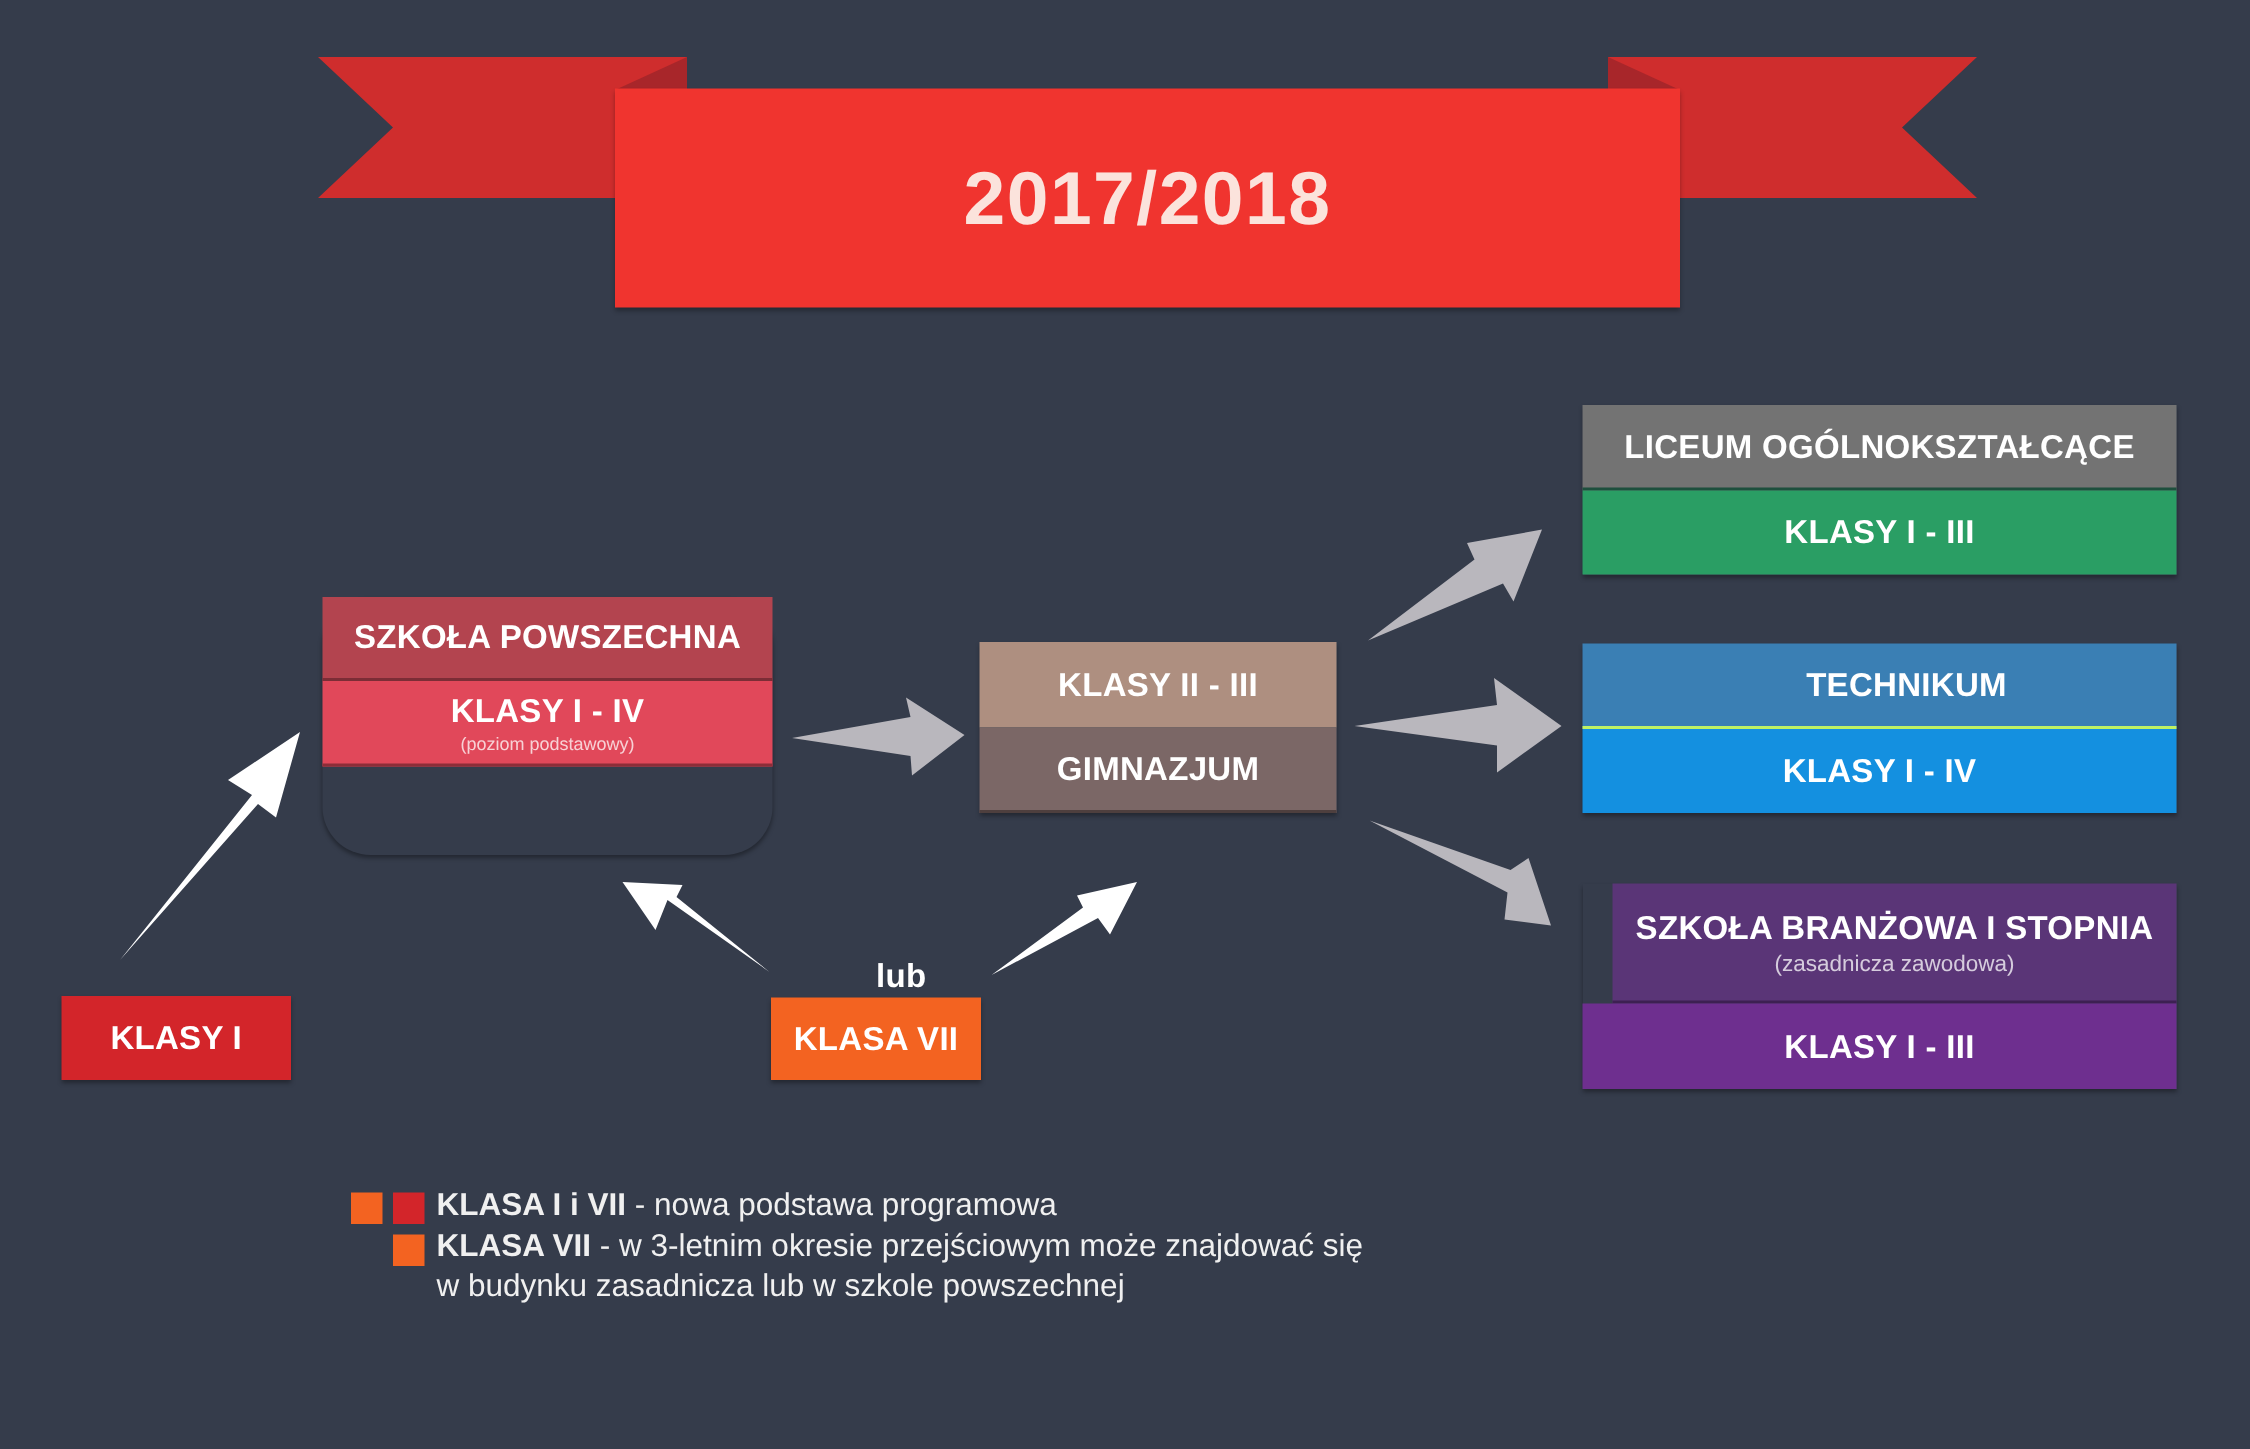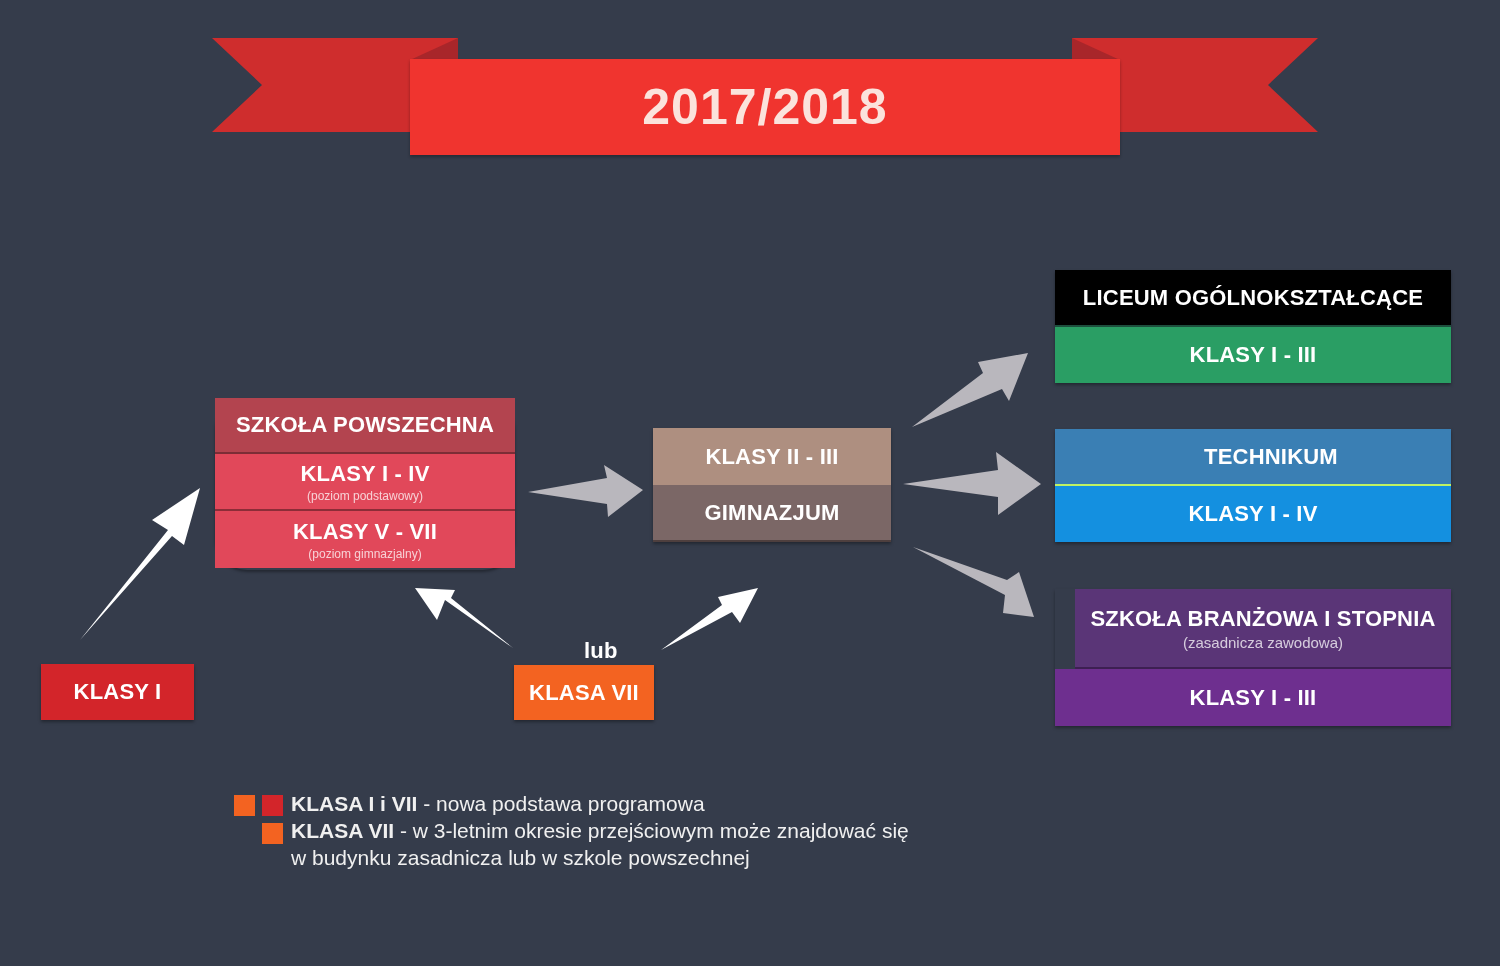--- a/index.html
+++ b/index.html
@@ -18,21 +18,21 @@
 </head>
 <body>
 
 <div>
   <svg class="abs" style="left:0;top:0" width="1500" height="200">
     <polygon points="212,38 458,38 458,132 212,132 262,85" fill="#cf2d2d"></polygon>
     <polygon points="1072,38 1318,38 1268,85 1318,132 1072,132" fill="#cf2d2d"></polygon>
     <polygon points="410,60 458,38 458,60" fill="#a8262a"></polygon>
     <polygon points="1120,60 1072,38 1072,60" fill="#a8262a"></polygon>
   </svg>
-  <div class="abs" style="left:410px;top:59px;width:710px;height:96px;background:#f0342f;box-shadow:0 2px 3px rgba(0,0,0,0.3);display:flex;align-items:center;justify-content:center;">
+  <div class="abs" style="left:410px;top:59px;width:710px;height:146px;background:#f0342f;box-shadow:0 2px 3px rgba(0,0,0,0.3);display:flex;align-items:center;justify-content:center;">
     <span class="title-text">2017/2018</span>
   </div>
 </div>
 
 <svg class="arrows" width="1500" height="966">
 
   <polygon points="80,640 168,530 152,520 200,488 184,545 172,536" fill="#ffffff"></polygon>
 
   <polygon points="513,648 445,600 437,620 415,588 455,590 451,598" fill="#ffffff"></polygon>
 
@@ -48,37 +48,33 @@
 </svg>
 
 <div class="box" style="left:215px;top:398px;width:300px;height:172px;border-radius:32px;">
   <div class="seg" style="height:56px;background:#b3444f;border-bottom:2px solid #7c2d36;">
     <span class="bold">SZKOŁA POWSZECHNA</span>
   </div>
   <div class="seg" style="height:57px;background:#e1485a;border-bottom:2px solid #8c2d38;">
     <span class="bold">KLASY I - IV</span>
     <span class="sub">(poziom podstawowy)</span>
   </div>
-  <div class="seg" style="height:57px;background:#e1485a;">
-    <span class="bold">KLASY V - VII</span>
-    <span class="sub">(poziom gimnazjalny)</span>
-  </div>
 </div>
 
 <div class="box" style="left:653px;top:428px;width:238px;height:114px;">
   <div class="seg" style="height:57px;background:#ae8f80;">
     <span class="bold">KLASY II - III</span>
   </div>
   <div class="seg" style="height:57px;background:#7b6766;border-bottom:2px solid #4e3f3e;">
     <span class="bold">GIMNAZJUM</span>
   </div>
 </div>
 
 <div class="box" style="left:1055px;top:270px;width:396px;height:113px;">
-  <div class="seg" style="height:57px;background:#000000;border-bottom:2px solid #1d4f3d;">
+  <div class="seg" style="height:57px;background:#737373;border-bottom:2px solid #1d4f3d;">
     <span class="bold">LICEUM OGÓLNOKSZTAŁCĄCE</span>
   </div>
   <div class="seg" style="height:56px;background:#2a9e64;">
     <span class="bold">KLASY I - III</span>
   </div>
 </div>
 
 <div class="box" style="left:1055px;top:429px;width:396px;height:113px;">
   <div class="seg" style="height:57px;background:#3a7fb4;border-bottom:2px solid #bef264;padding-left:36px;">
     <span class="bold">TECHNIKUM</span>

